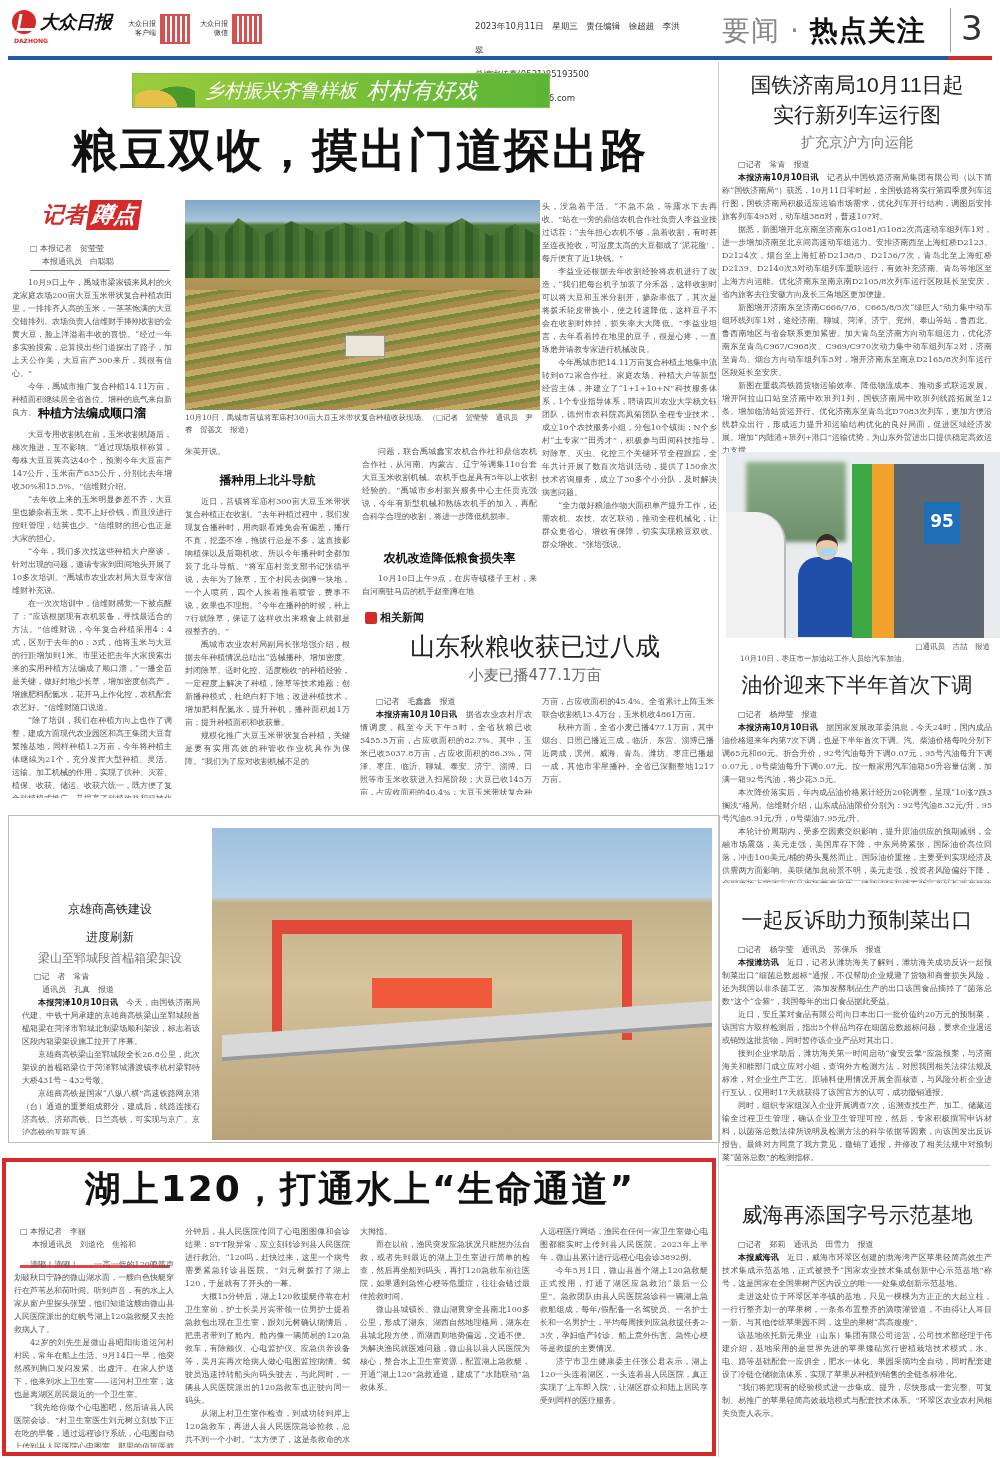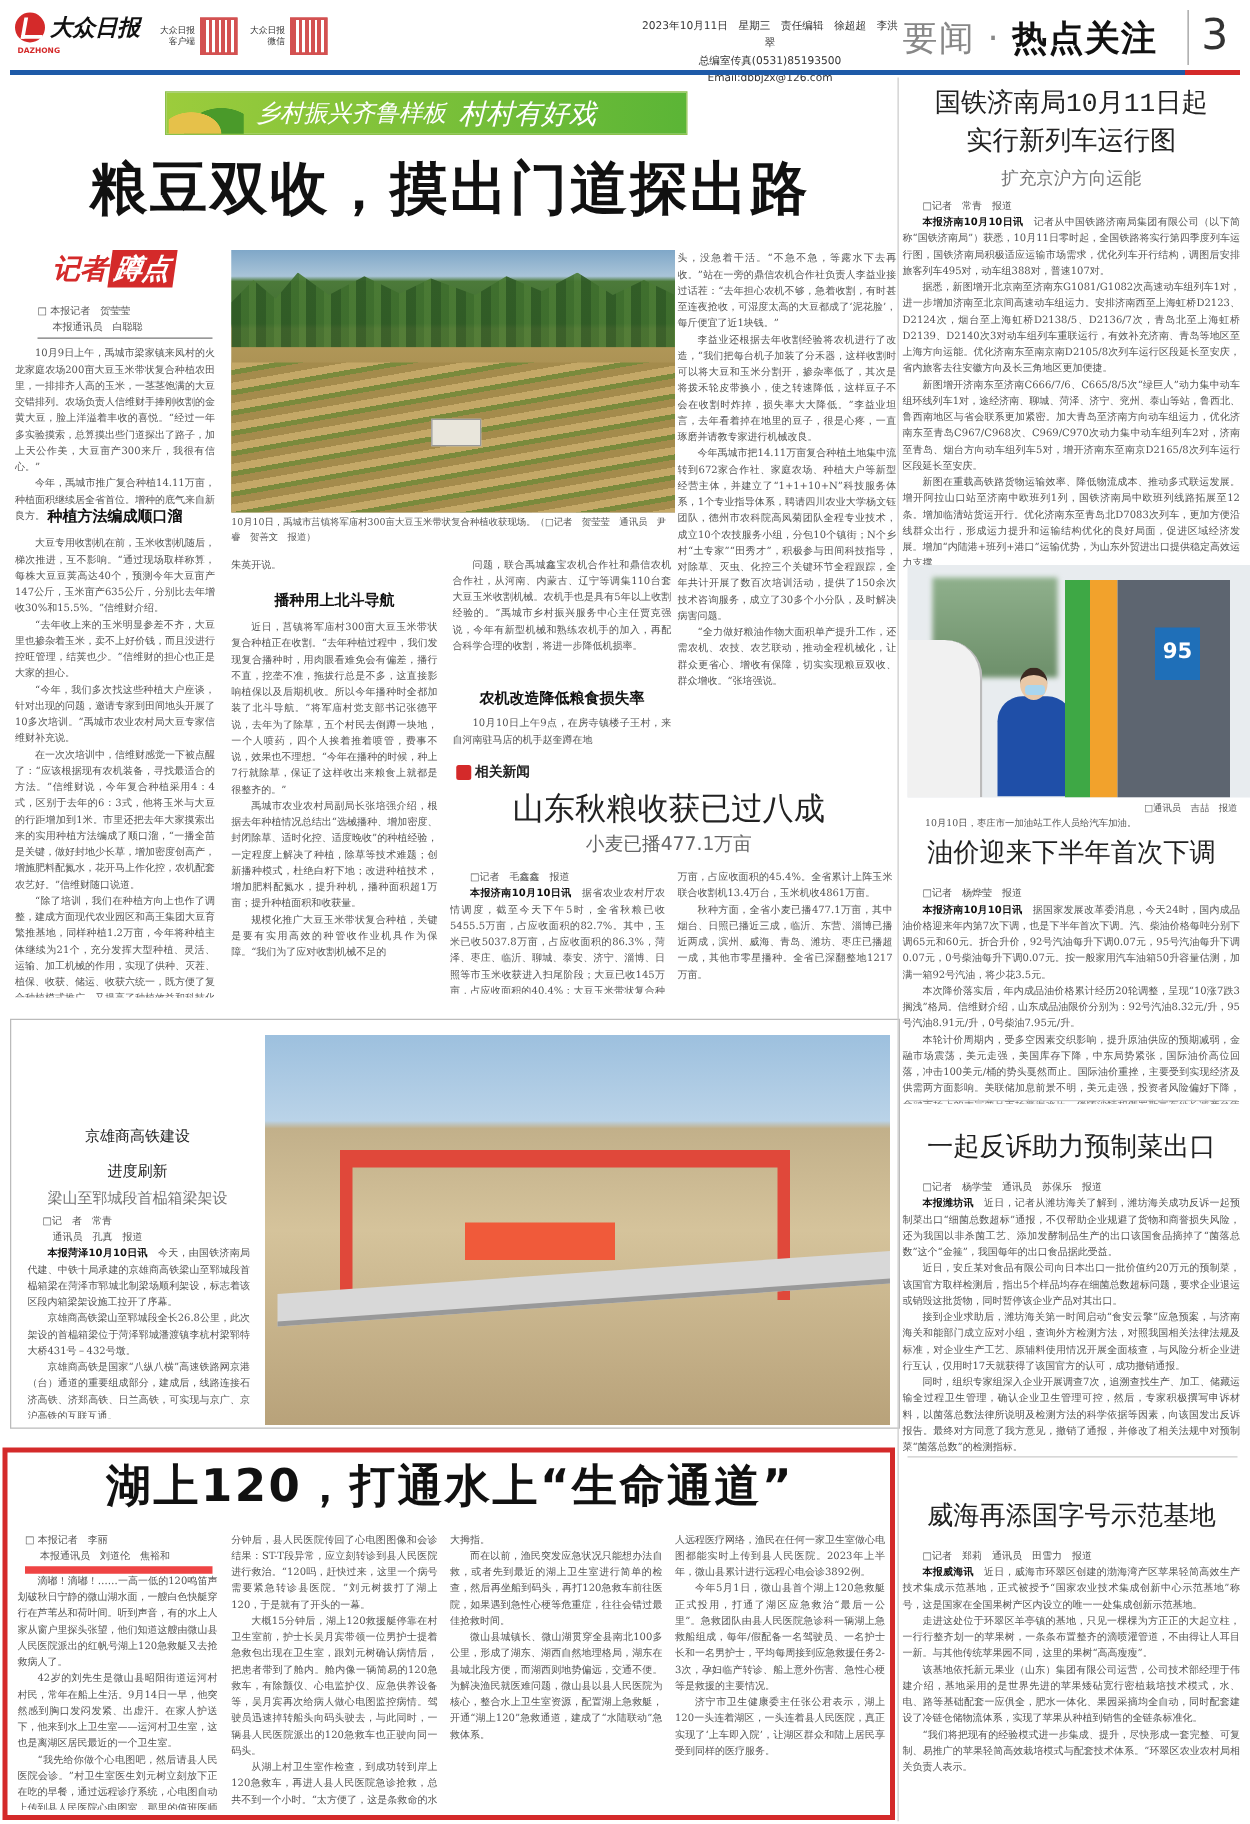--- a/index.html
+++ b/index.html
@@ -7,21 +7,21 @@
 .abs{position:absolute}
 .masthead{left:0;top:0;width:1000px;height:56px}
 .logo{left:12px;top:10px;display:flex;align-items:center;gap:4px}
 .logo-mark{width:24px;height:24px;border-radius:50%;background:#d42a2a;position:relative}
 .logo-mark:after{content:"";position:absolute;left:6px;top:4px;width:14px;height:14px;border-left:3px solid #fff;border-bottom:3px solid #fff;transform:skew(-10deg)}
 .logo-text{font-family:"DejaVu Serif",serif;font-size:18px;font-weight:bold;color:#111;font-style:italic}
 .logo-sub{left:14px;top:37px;font-size:6px;color:#d42a2a;font-weight:bold;font-family:"DejaVu Sans",sans-serif}
 .qr-label{font-size:7px;color:#333;line-height:9px;text-align:right;font-family:"DejaVu Sans",sans-serif}
 .qr{width:30px;height:30px;background:
 repeating-linear-gradient(90deg,#c33 0 3px,#fff 3px 5px),#c33;opacity:.85;border:2px solid #c33}
-.meta{left:511px;top:14px;font-size:8.5px;color:#333;font-family:"DejaVu Sans",sans-serif;line-height:14px;text-align:center;width:210px}
+.meta{left:475px;top:14px;font-size:8.5px;color:#333;font-family:"DejaVu Sans",sans-serif;line-height:24px;text-align:left;width:210px}
 .section-title{left:722px;top:12px;font-size:28px;font-family:"DejaVu Sans",sans-serif;color:#888;letter-spacing:1px}
 .section-title b{color:#111;font-weight:bold}
 .page-num{left:950px;top:8px;font-size:34px;font-family:"DejaVu Sans",sans-serif;color:#333;border-left:1px solid #999;padding-left:10px;height:44px}
 .rule-blue{left:8px;top:56px;width:940px;height:4px;background:#1e5aa8}
 .rule-red{left:948px;top:56px;width:44px;height:4px;background:#d42a2a}
 .banner{left:132px;top:73px;width:418px;height:35px;background:linear-gradient(90deg,#9ccc3c,#5bb536);border:1px solid #8bbf4a;display:flex;align-items:center;justify-content:center;color:#fff;font-family:"DejaVu Sans",sans-serif;font-size:19px;font-style:italic;font-weight:normal;gap:10px}
 .banner .hill{position:absolute;left:2px;bottom:0;width:60px;height:30px;background:radial-gradient(ellipse at 30% 100%,#e6c14a 0 40%,transparent 41%),radial-gradient(ellipse at 70% 110%,#4a9a2a 0 50%,transparent 51%)}
 .headline{font-family:"DejaVu Sans",sans-serif;font-weight:bold;color:#111}
 .h-main{left:40px;top:120px;width:640px;text-align:center;font-size:46px;letter-spacing:2px}
 .reporter-badge{left:42px;top:200px;display:flex;align-items:center;font-family:"DejaVu Sans",sans-serif;font-weight:bold;font-style:italic;font-size:22px}
@@ -36,21 +36,21 @@
 linear-gradient(180deg,#7fa7c8 0%,#a9c4d8 10%,#4c7a3a 12%,#3f6a2f 28%,#b49a5a 30%,#a88f52 50%,#8f7a44 60%,#b59d5d 75%,#978048 100%)}
 .photo-field .trees{position:absolute;left:0;top:18px;width:100%;height:60px;background:repeating-linear-gradient(90deg,#2f5a25 0 8px,#3e6e2d 8px 14px,#4a7a34 14px 20px);opacity:.9;clip-path:polygon(0 40%,5% 10%,10% 35%,15% 0,22% 30%,30% 5%,38% 28%,45% 8%,55% 30%,62% 5%,70% 25%,78% 0,86% 30%,93% 10%,100% 30%,100% 100%,0 100%)}
 .photo-field .rows{position:absolute;left:0;top:90px;width:100%;height:120px;background:repeating-linear-gradient(170deg,#c4a867 0 6px,#7a8a3c 6px 10px,#a48b4c 10px 16px)}
 .photo-field .harvester{position:absolute;left:160px;top:135px;width:40px;height:22px;background:#e9e6dc;border:1px solid #999}
 .caption{font-size:7.5px;color:#555;line-height:12px;font-family:"DejaVu Serif",serif}
 .related-tag{left:365px;top:610px;display:flex;align-items:center;gap:3px;font-family:"DejaVu Sans",sans-serif;font-weight:bold;font-size:11px;color:#222}
 .related-tag .ico{width:12px;height:12px;background:#d42a2a;border-radius:2px}
 .h-rel{left:360px;top:630px;width:350px;text-align:center;font-size:25px;font-weight:normal;color:#222}
 .h-rel-sub{left:360px;top:666px;width:350px;text-align:center;font-size:15px;color:#666;font-family:"DejaVu Sans",sans-serif}
 .right-col{left:722px;width:270px}
-.h-right{font-family:Liberation Mono, monospace;color:#222;font-size:21px;text-align:center;line-height:30px}
+.h-right{font-family:Liberation Sans, sans-serif;color:#222;font-size:21px;text-align:center;line-height:30px}
 .h-right-sub{font-family:"DejaVu Sans",sans-serif;color:#777;font-size:14px;text-align:center}
 .photo-gas{left:726px;top:452px;width:304px;height:186px;background:#e8ecef}
 .gas-bg{position:absolute;left:20px;top:10px;width:100px;height:80px;background:linear-gradient(180deg,#8fb08c,#6d8f6a);filter:blur(2px)}
 .gas-green{position:absolute;left:126px;top:12px;width:20px;height:174px;background:#3ea845}
 .gas-orange{position:absolute;left:146px;top:12px;width:22px;height:174px;background:#f2a22c}
 .gas-pump{position:absolute;left:168px;top:12px;width:90px;height:174px;background:#5d6570}
 .gas-95{position:absolute;left:198px;top:50px;width:36px;height:42px;background:#1f6fb8;color:#fff;font-weight:bold;font-size:17px;text-align:center;line-height:38px;font-family:"DejaVu Sans",sans-serif}
 .gas-car{position:absolute;left:0;top:60px;width:60px;height:126px;background:#f1f1f1;border-right:2px solid #bbb;border-radius:0 30px 0 0}
 .gas-worker{position:absolute;left:72px;top:105px;width:60px;height:80px;background:#1f4fa8;border-radius:20px 20px 0 0}
 .gas-head{position:absolute;left:90px;top:82px;width:22px;height:26px;background:#e9c9a8;border-radius:50%;border-top:6px solid #3b2a20}
@@ -253,21 +253,21 @@
     <p>近日，安丘某对食品有限公司向日本出口一批价值约20万元的预制菜，该国官方取样检测后，指出5个样品均存在细菌总数超标问题，要求企业退运或销毁这批货物，同时暂停该企业产品对其出口。</p>
     <p>接到企业求助后，潍坊海关第一时间启动“食安云擎”应急预案，与济南海关和能部门成立应对小组，查询外方检测方法，对照我国相关法律法规及标准，对企业生产工艺、原辅料使用情况开展全面核查，与风险分析企业进行互认，仅用时17天就获得了该国官方的认可，成功撤销通报。</p>
     <p>同时，组织专家组深入企业开展调查7次，追溯查找生产、加工、储藏运输全过程卫生管理，确认企业卫生管理可控，然后，专家积极撰写申诉材料，以菌落总数法律所说明及检测方法的科学依据等因素，向该国发出反诉报告。最终对方同意了我方意见，撤销了通报，并修改了相关法规中对预制菜“菌落总数”的检测指标。</p>
   </div>
 </div>
 
 <div class="abs red-box"></div>
 <div class="abs headline h-lake">湖上120，打通水上“生命通道”</div>
 <div class="abs byline" style="left:20px;top:1225px;width:150px">
   <div>□ <span>本报记者　李丽</span></div>
-  <div style="padding-left:12px;border-bottom:6px solid #ef4444;padding-bottom:2px">本报通讯员　刘道伦　焦裕和</div>
+  <div style="padding-left:12px;border-bottom:3px solid #ef4444;padding-bottom:14px">本报通讯员　刘道伦　焦裕和</div>
 </div>
 <div class="abs col" style="left:14px;top:1258px;width:160px;height:190px;overflow:hidden">
   <p>滴嘟！滴嘟！……一高一低的120鸣笛声划破秋日宁静的微山湖水面，一艘白色快艇穿行在芦苇丛和荷叶间。听到声音，有的水上人家从窗户里探头张望，他们知道这艘由微山县人民医院派出的红帆号湖上120急救艇又去抢救病人了。</p>
   <p>42岁的刘先生是微山县昭阳街道运河村村民，常年在船上生活。9月14日一早，他突然感到胸口发闷发紧、出虚汗。在家人护送下，他来到水上卫生室——运河村卫生室，这也是离湖区居民最近的一个卫生室。</p>
   <p>“我先给你做个心电图吧，然后请县人民医院会诊。”村卫生室医生刘元树立刻放下正在吃的早餐，通过远程诊疗系统，心电图自动上传到县人民医院心电图室，那里的值班医师立即进行会诊。五六</p>
 </div>
 <div class="abs col" style="left:185px;top:1225px;width:165px;height:223px;overflow:hidden">
   <p style="text-indent:0">分钟后，县人民医院传回了心电图图像和会诊结果：ST-T段异常，应立刻转诊到县人民医院进行救治。“120吗，赶快过来，这里一个病号需要紧急转诊县医院。”刘元树拨打了湖上120，于是就有了开头的一幕。</p>
   <p>大概15分钟后，湖上120救援艇停靠在村卫生室前，护士长吴月宾带领一位男护士提着急救包出现在卫生室，跟刘元树确认病情后，把患者带到了舱内。舱内像一辆简易的120急救车，有除颤仪、心电监护仪、应急供养设备等，吴月宾再次给病人做心电图监控病情。驾驶员迅速掉转船头向码头驶去，与此同时，一辆县人民医院派出的120急救车也正驶向同一码头。</p>
   <p>从湖上村卫生室作检查，到成功转到岸上120急救车，再进人县人民医院急诊抢救，总共不到一个小时。“太方便了，这是条救命的水上通道啊！”刘先生竖起</p>

